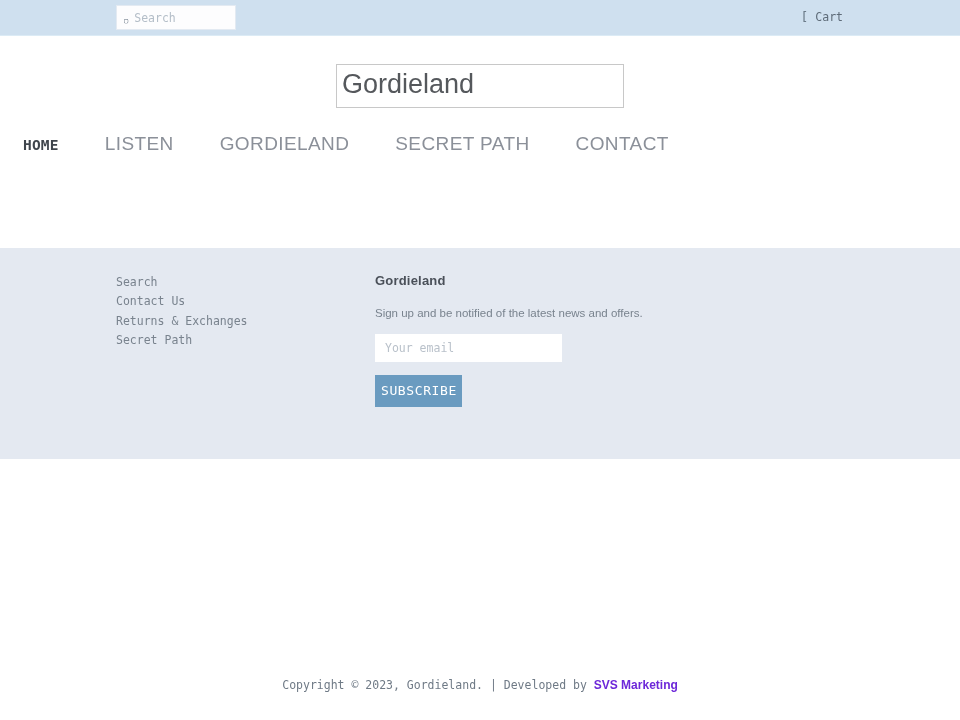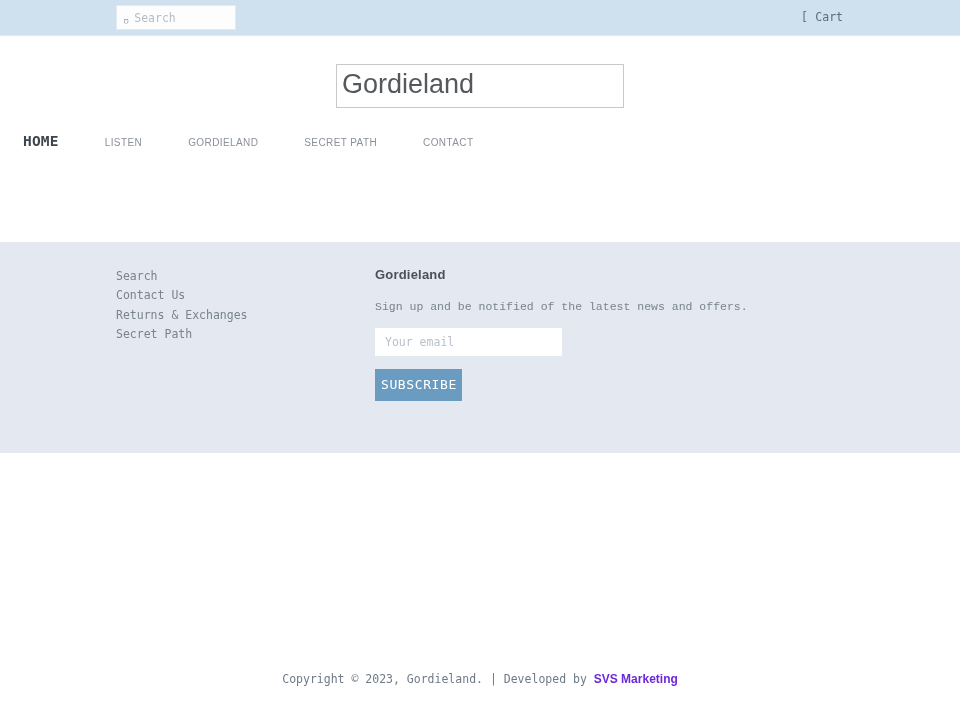--- a/index.html
+++ b/index.html
@@ -104,21 +104,21 @@
   
   .mainnav {
     display: flex;
     justify-content: flex-start;
     align-items: baseline;
     margin-top: 25px;
     gap: 0;
   }
   .nav-item {
     font-family: "Liberation Sans", sans-serif;
-    font-size: 10px;
+    font-size: 19px;
     color: #8b9099;
     letter-spacing: 0.4px;
     padding: 0 23px;
     cursor: pointer;
     white-space: nowrap;
   }
   .nav-item.active {
     font-family: "DejaVu Sans Mono", monospace;
     font-weight: bold;
     font-size: 14.5px;
@@ -154,21 +154,21 @@
   .footer-link {
     font-family: "DejaVu Sans Mono", monospace;
     font-size: 11.5px;
     color: #79838e;
     line-height: 19.4px;
     cursor: pointer;
     display: block;
   }
 
   .news-text {
-    font-family: Liberation Mono, monospace;
+    font-family: Liberation Sans, sans-serif;
     font-size: 11.5px;
     color: #79838e;
     margin: 0 0 13px 0;
     line-height: 1.4;
   }
   .email-input {
     width: 187px;
     height: 28px;
     background: #ffffff;
     border: 0;

